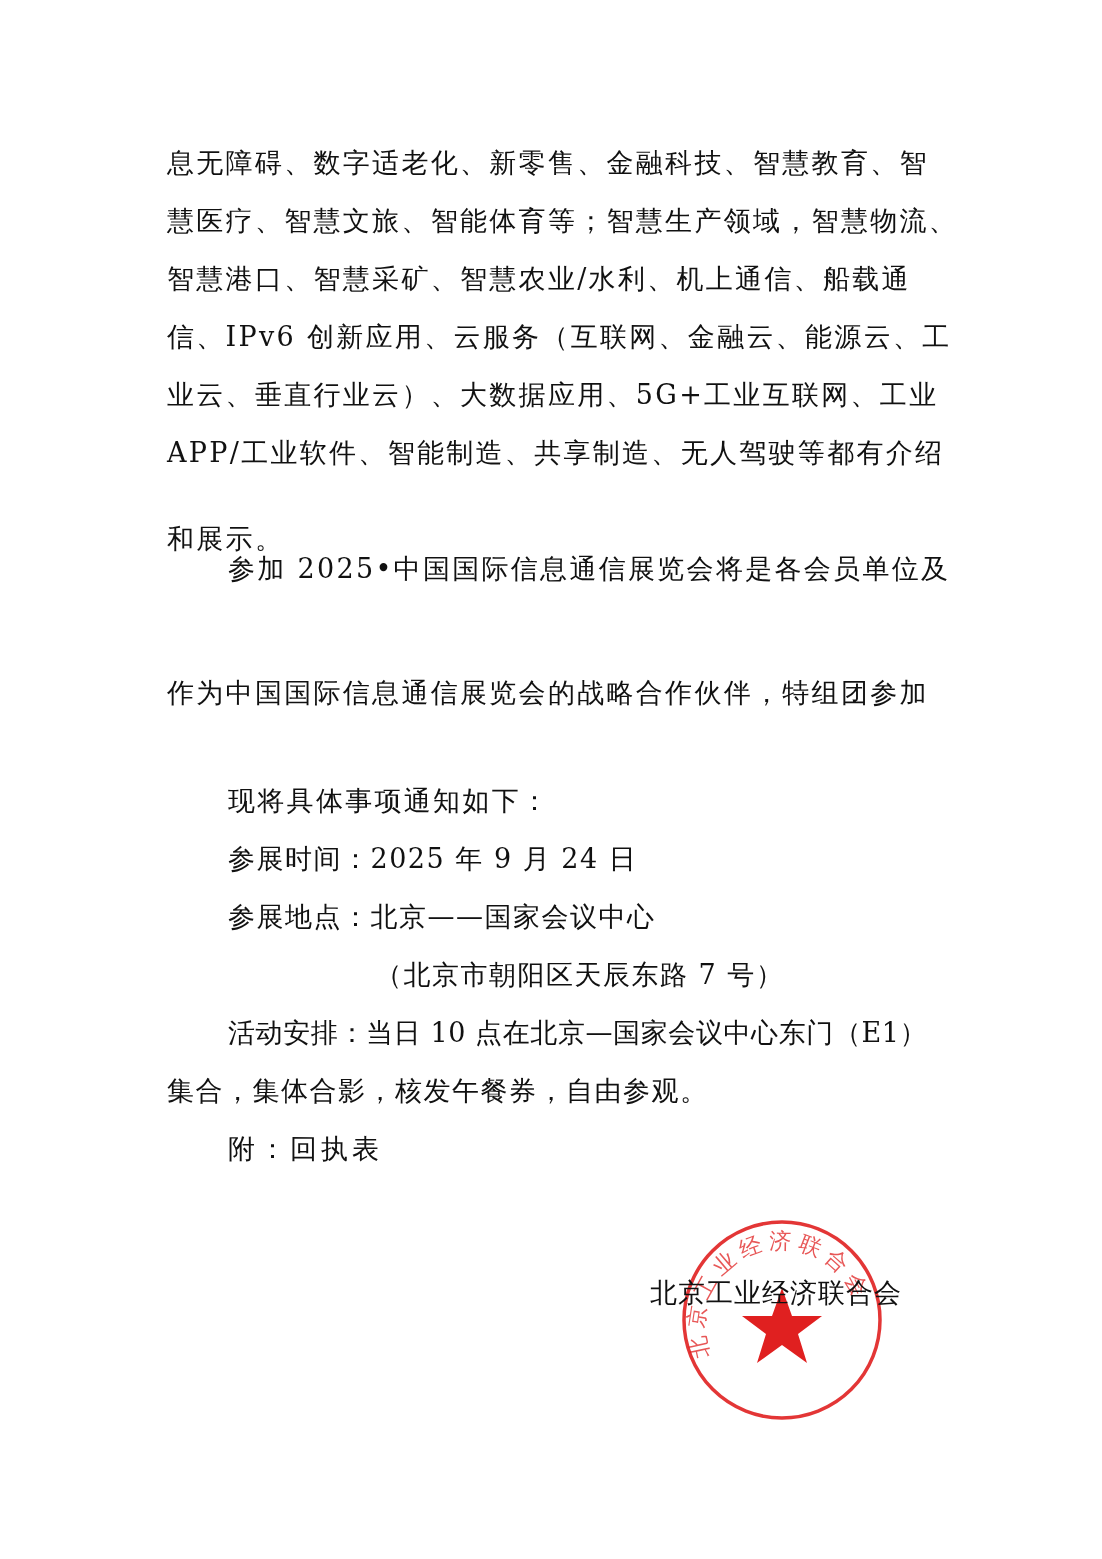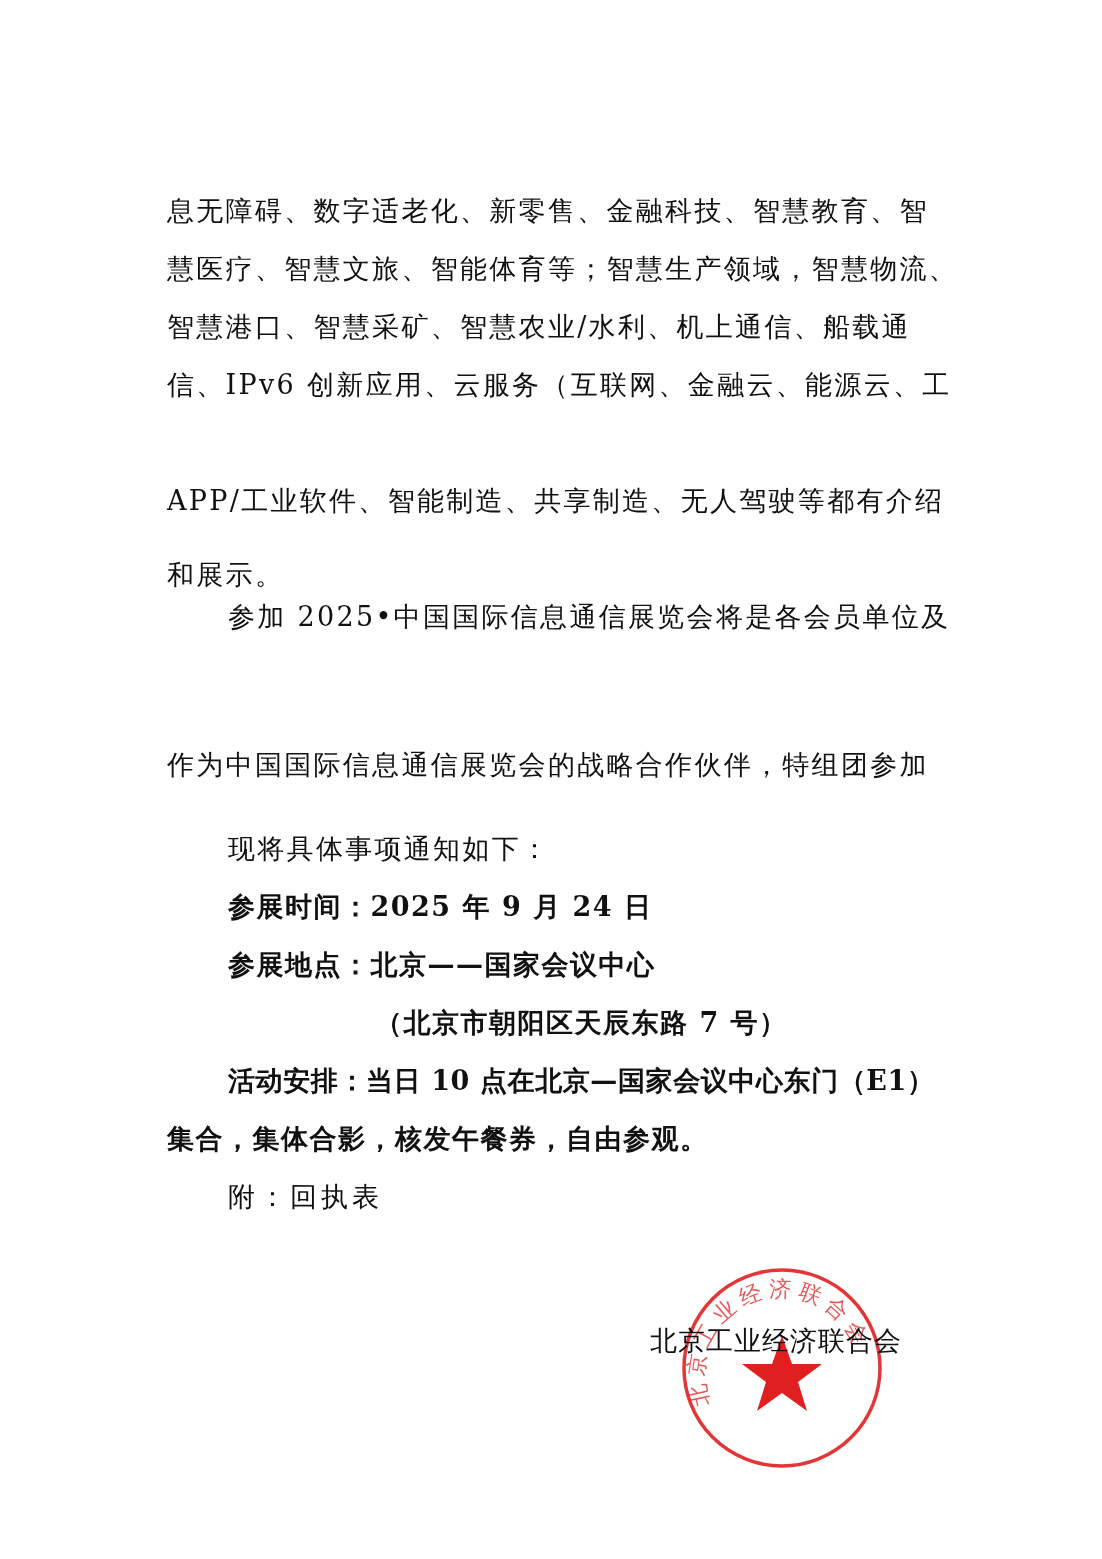--- a/index.html
+++ b/index.html
@@ -1,39 +1,40 @@
 <!DOCTYPE html>
 <html><head>
 <meta charset="utf-8">
 <style>
   html, body { margin:0; padding:0; background:#ffffff; }
   body { width:1102px; height:1559px; position:relative; overflow:hidden;
          font-family: "DejaVu Serif", "Liberation Serif", serif; color:#111; }
-  .page { position:absolute; left:0; top:0; width:1102px; height:1281px; background:#fff;margin-top:48px; }
+  .page { position:absolute; left:0; top:0; width:1102px; height:1281px; background:#fff; }
   .line { position:absolute; left:167px; width:770px; font-size:27px; line-height:34px;
           white-space:nowrap; letter-spacing:2.3px; }
   .indent { left:228px; }
-  .bold { font-weight:bold; letter-spacing:1.5px; }
+  .bold { font-weight:normal; letter-spacing:1.5px; }
   .stamp { position:absolute; left:680px; top:1218px; width:204px; height:204px; }
   .sig { position:absolute; font-size:27px; line-height:34px; white-space:nowrap; letter-spacing:1px; color:#111; }
 </style>
 </head>
 <body>
 
 <div class="page">
 
   <div class="line" style="top:146px">息无障碍、数字适老化、新零售、金融科技、智慧教育、智</div>
   <div class="line" style="top:262px">智慧港口、智慧采矿、智慧农业/水利、机上通信、船载通</div>
   <div class="line" style="top:204px">慧医疗、智慧文旅、智能体育等；智慧生产领域，智慧物流、</div>
   <div class="line" style="top:320px">信、IPv6 创新应用、云服务（互联网、金融云、能源云、工</div>
+  <div class="line" style="top:378px">业云、垂直行业云）、大数据应用、5G+工业互联网、工业</div>
   <div class="line" style="top:436px">APP/工业软件、智能制造、共享制造、无人驾驶等都有介绍</div>
-  <div class="line" style="top:510px">和展示。</div>
+  <div class="line" style="top:522px">和展示。</div>
 
   <div class="line indent" style="top:552px">参加 2025•中国国际信息通信展览会将是各会员单位及</div>
-  <div class="line" style="top:700px">作为中国国际信息通信展览会的战略合作伙伴，特组团参加</div>
+  <div class="line" style="top:676px">作为中国国际信息通信展览会的战略合作伙伴，特组团参加</div>
 
   <div class="line indent" style="top:784px">现将具体事项通知如下：</div>
 
   <div class="line indent bold" style="top:842px">参展时间：2025 年 9 月 24 日</div>
   <div class="line indent bold" style="top:900px">参展地点：北京——国家会议中心</div>
   <div class="line bold" style="top:958px; left:375px;">（北京市朝阳区天辰东路 7 号）</div>
 
   <div class="line indent bold" style="top:1016px; letter-spacing:0.6px;">活动安排：当日 10 点在北京—国家会议中心东门（E1）</div>
   <div class="line indent" style="top:1132px; letter-spacing:4px;">附：回执表</div>
 

